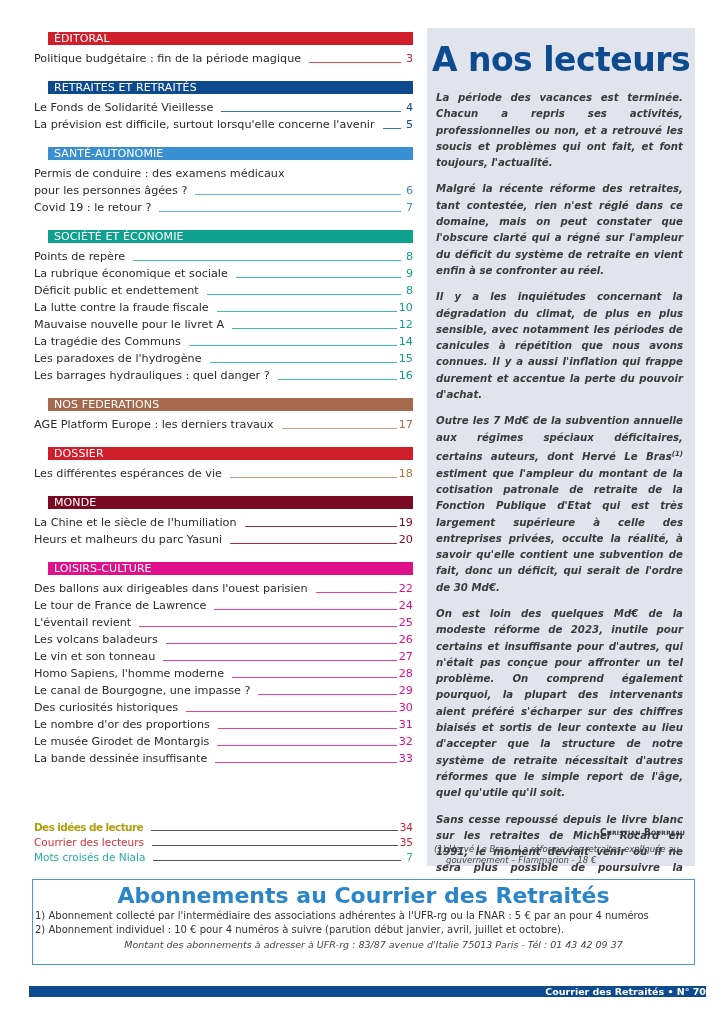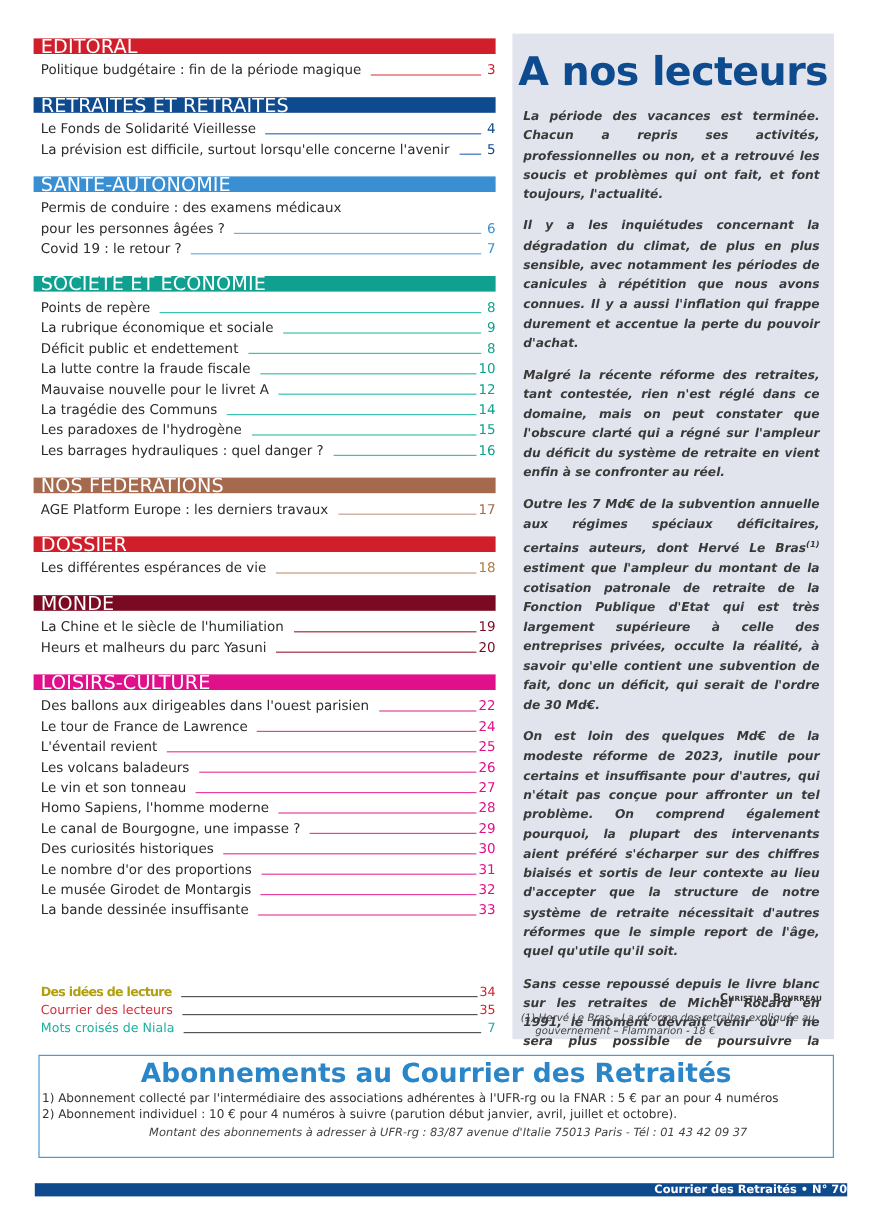--- a/index.html
+++ b/index.html
@@ -1,20 +1,20 @@
 <!DOCTYPE html>
 <html><head>
 <meta charset="utf-8">
 <style>
   html, body { margin: 0; padding: 0; background: #ffffff; }
   body { width: 724px; height: 1024px; position: relative; overflow: hidden; font-family: "DejaVu Sans", sans-serif; color: #2b2b2b; }
 
   .toc { position: absolute; left: 28px; top: 32px; width: 385px; }
   .section { margin-bottom: 14px; }
-  .sec-head { height: 13px; line-height: 13px; color: #ffffff; font-size: 16px; padding-left: 6px; letter-spacing: 0.1px; text-transform: uppercase; }
+  .sec-head { height: 13px; line-height: 13px; color: #ffffff; font-size: 11px; padding-left: 6px; letter-spacing: 0.1px; text-transform: uppercase; margin-left: 20px; }
   .entries { padding: 5px 0 0 6px; }
   .entry { display: flex; align-items: flex-end; font-size: 11.2px; line-height: 17px; height: 17px; white-space: nowrap; justify-content: flex-end; }
   .entry .title { flex: 0 0 auto; }
   .entry .leader { flex: 1 1 auto; border-bottom: 1px solid #000; margin: 0 2px 4px 8px; height: 0; }
   .entry .page { flex: 0 0 auto; min-width: 10px; text-align: right; }
   .entry.first-line { height: 17px; }
   .entry.first-line .leader { border: none; }
 
   .extras { position: absolute; left: 34px; top: 820px; width: 379px; }
   .extras .entry { font-size: 10.5px; line-height: 15px; height: 15px; }
@@ -242,22 +242,22 @@
       <span class="title" style="color: rgb(32, 176, 160);">Mots croisés de Niala</span>
       <span class="leader"></span>
       <span class="page" style="color: rgb(32, 176, 160);">7</span>
     </div>
   </div>
 
 <div class="editorial-box">
   <div class="ed-title">A nos lecteurs</div>
   <div class="ed-body">
     <p>La période des vacances est terminée. Chacun a repris ses activités, professionnelles ou non, et a retrouvé les soucis et problèmes qui ont fait, et font toujours, l'actualité.</p>
+    <p>Malgré la récente réforme des retraites, tant contestée, rien n'est réglé dans ce domaine, mais on peut constater que l'obscure clarté qui a régné sur l'ampleur du déficit du système de retraite en vient enfin à se confronter au réel.</p>
     <p>Il y a les inquiétudes concernant la dégradation du climat, de plus en plus sensible, avec notamment les périodes de canicules à répétition que nous avons connues. Il y a aussi l'inflation qui frappe durement et accentue la perte du pouvoir d'achat.</p>
-    <p>Malgré la récente réforme des retraites, tant contestée, rien n'est réglé dans ce domaine, mais on peut constater que l'obscure clarté qui a régné sur l'ampleur du déficit du système de retraite en vient enfin à se confronter au réel.</p>
     <p><span>Outre les 7 Md€ de la subvention annuelle aux régimes spéciaux déficitaires, certains auteurs, dont Hervé Le Bras</span><sup>(1)</sup><span> estiment que l'ampleur du montant de la cotisation patronale de retraite de la Fonction Publique d'Etat qui est très largement supérieure à celle des entreprises privées, occulte la réalité, à savoir qu'elle contient une subvention de fait, donc un déficit, qui serait de l'ordre de 30 Md€.</span></p>
     <p>On est loin des quelques Md€ de la modeste réforme de 2023, inutile pour certains et insuffisante pour d'autres, qui n'était pas conçue pour affronter un tel problème. On comprend également pourquoi, la plupart des intervenants aient préféré s'écharper sur des chiffres biaisés et sortis de leur contexte au lieu d'accepter que la structure de notre système de retraite nécessitait d'autres réformes que le simple report de l'âge, quel qu'utile qu'il soit.</p>
     <p>Sans cesse repoussé depuis le livre blanc sur les retraites de Michel Rocard en 1991, le moment devrait venir où il ne sera plus possible de poursuivre la procratination.</p>
   </div>
   <div class="signature">Christian Bourreau</div>
   <div class="footnote">
     <div>(1) Hervé Le Bras – La réforme des retraites expliquée au</div>
     <div class="indent">gouvernement – Flammarion - 18 €</div>
   </div>
 </div>

